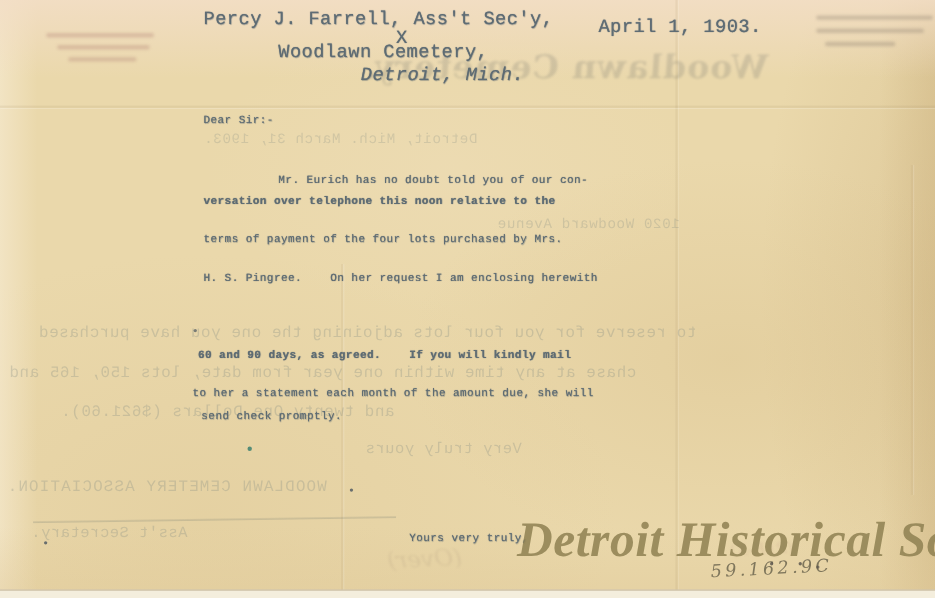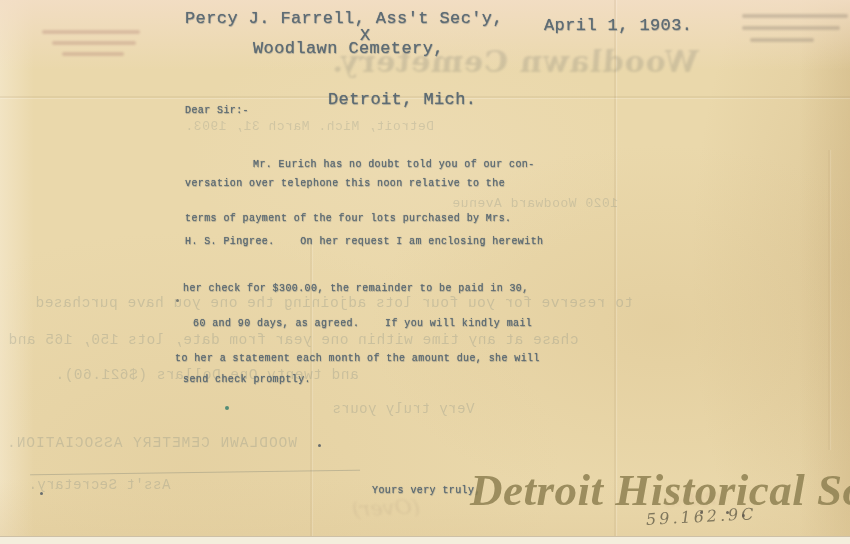--- a/index.html
+++ b/index.html
@@ -95,29 +95,28 @@
   <div class="ghost" style="left:6px;top:435px;letter-spacing:1px;">WOODLAWN CEMETERY ASSOCIATION.</div>
   <div class="ghost" style="left:28px;top:477px;font-size:14px;">Ass't Secretary.</div>
   <div class="sig-ghost-line"></div>
   <div class="ghost-hand" style="left:352px;top:496px;font-size:21px;color:#9a8570;opacity:0.16;filter:blur(1px);">(Over)</div>
   <div class="ghost-hand" style="left:664px;top:492px;font-size:14px;color:#b78f80;opacity:0.22;filter:blur(0.8px);">(P.J.F.-X)</div>
 
   <div class="tw tw-lg" style="left:185px;top:9px;">Percy J. Farrell, Ass't Sec'y,</div>
   <div class="tw tw-lg" style="left:544px;top:16px;">April 1, 1903.</div>
   <div class="tw tw-lg" style="left:360px;top:26px;">X</div>
   <div class="tw tw-lg" style="left:253px;top:39px;">Woodlawn Cemetery,</div>
-  <div class="tw tw-lg" style="left:328px;top:90px;">Detroit, Mich.</div>
+  <div class="tw tw-lg" style="left:328px;top:60px;font-style:italic;">Detroit, Mich.</div>
   <div class="tw" style="left:185px;top:105px;">Dear Sir:-</div>
 
   <div class="tw" style="left:253px;top:143px;margin-top:16px;">Mr. Eurich has no doubt told you of our con-</div>
-  <div class="tw" style="left:185px;top:178px;">versation over telephone this noon relative to the</div>
+  <div class="tw" style="left:185px;top:178px;font-weight:bold;">versation over telephone this noon relative to the</div>
   <div class="tw" style="left:185px;top:213px;">terms of payment of the four lots purchased by Mrs.</div>
-  <div class="tw" style="left:185px;top:236px;">H. S. Pingree.    On her request I am enclosing herewith</div>
-  <div class="tw" style="left:183px;top:283px;">her check for $300.00, the remainder to be paid in 30,</div>
-  <div class="tw" style="left:193px;top:318px;">60 and 90 days, as agreed.    If you will kindly mail</div>
+  <div class="tw" style="left:185px;top:248px;">H. S. Pingree.    On her request I am enclosing herewith</div>
+  <div class="tw" style="left:180px;top:318px;font-weight:bold;">60 and 90 days, as agreed.    If you will kindly mail</div>
   <div class="tw" style="left:175px;top:353px;">to her a statement each month of the amount due, she will</div>
   <div class="tw" style="left:183px;top:374px;">send check promptly.</div>
   <div class="tw" style="left:372px;top:485px;text-align:center;">Yours very truly,</div>
 
   <div class="watermark">Detroit Historical Society</div>
   <div class="pencil-number">59.162.9C</div>
 
   <div class="speck" style="left:225px;top:406px;width:4px;height:4px;background:#2f7a6b;opacity:0.8;"></div>
   <div class="speck" style="left:318px;top:444px;width:3px;height:3px;background:#4a5560;opacity:0.8;"></div>
   <div class="speck" style="left:40px;top:492px;width:3px;height:3px;background:#4a5560;opacity:0.8;"></div>

